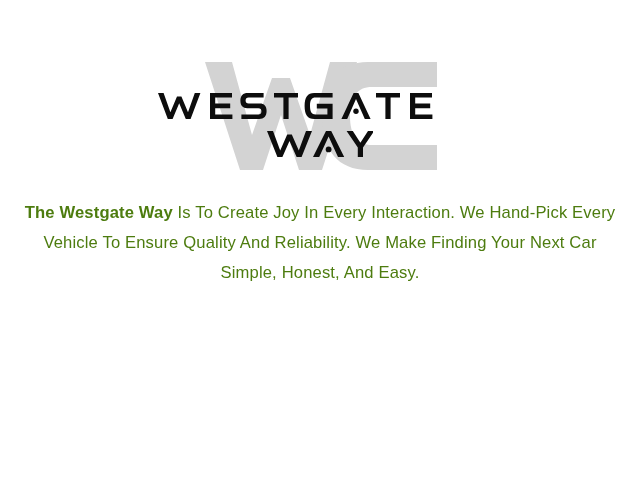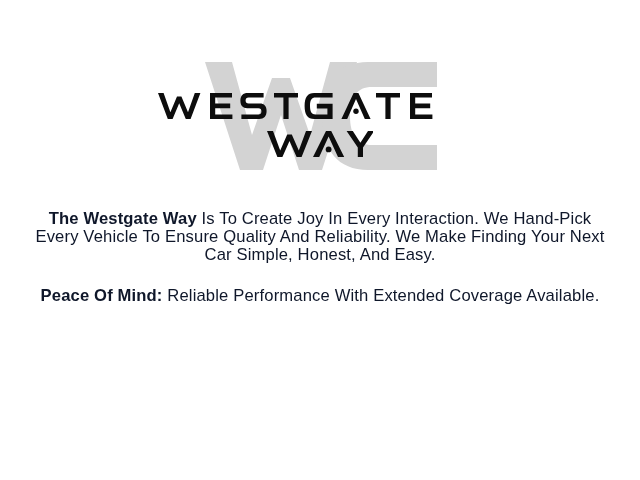--- a/index.html
+++ b/index.html
@@ -72,24 +72,24 @@
   .copy {
     position: absolute;
     left: 16px;
     top: 198px;
     width: 608px;
     text-align: center;
     color: #1b1b1b;
   }
   .para {
     font-size: 16.6px;
-    line-height: 18px;
+    line-height: 30px;
     letter-spacing: 0.15px;
-    margin: 12px;
-    color: #0f172a;
+    margin: 0;
+    color: #4d7c0f;
   }
   .para + .para {
     margin-top: 23px;
   }
   .lead {
     font-weight: bold;
   }
   .rest {
     font-weight: normal;
   }
@@ -158,19 +158,16 @@
   </div>
 
   <div class="copy">
 
     <p class="para">
       <span class="lead">The Westgate Way</span><span class="rest"> Is To Create Joy In Every Interaction. We Hand-Pick Every Vehicle To Ensure Quality And Reliability. We Make Finding Your Next Car Simple, Honest, And Easy.</span>
     </p>
 
 
 
-    <p class="para">
-      <span class="lead">Peace Of Mind:</span><span class="rest"> Reliable Performance With Extended Coverage Available.</span>
-    </p>
 
   </div>
 
 </div>
 
 </body></html>

